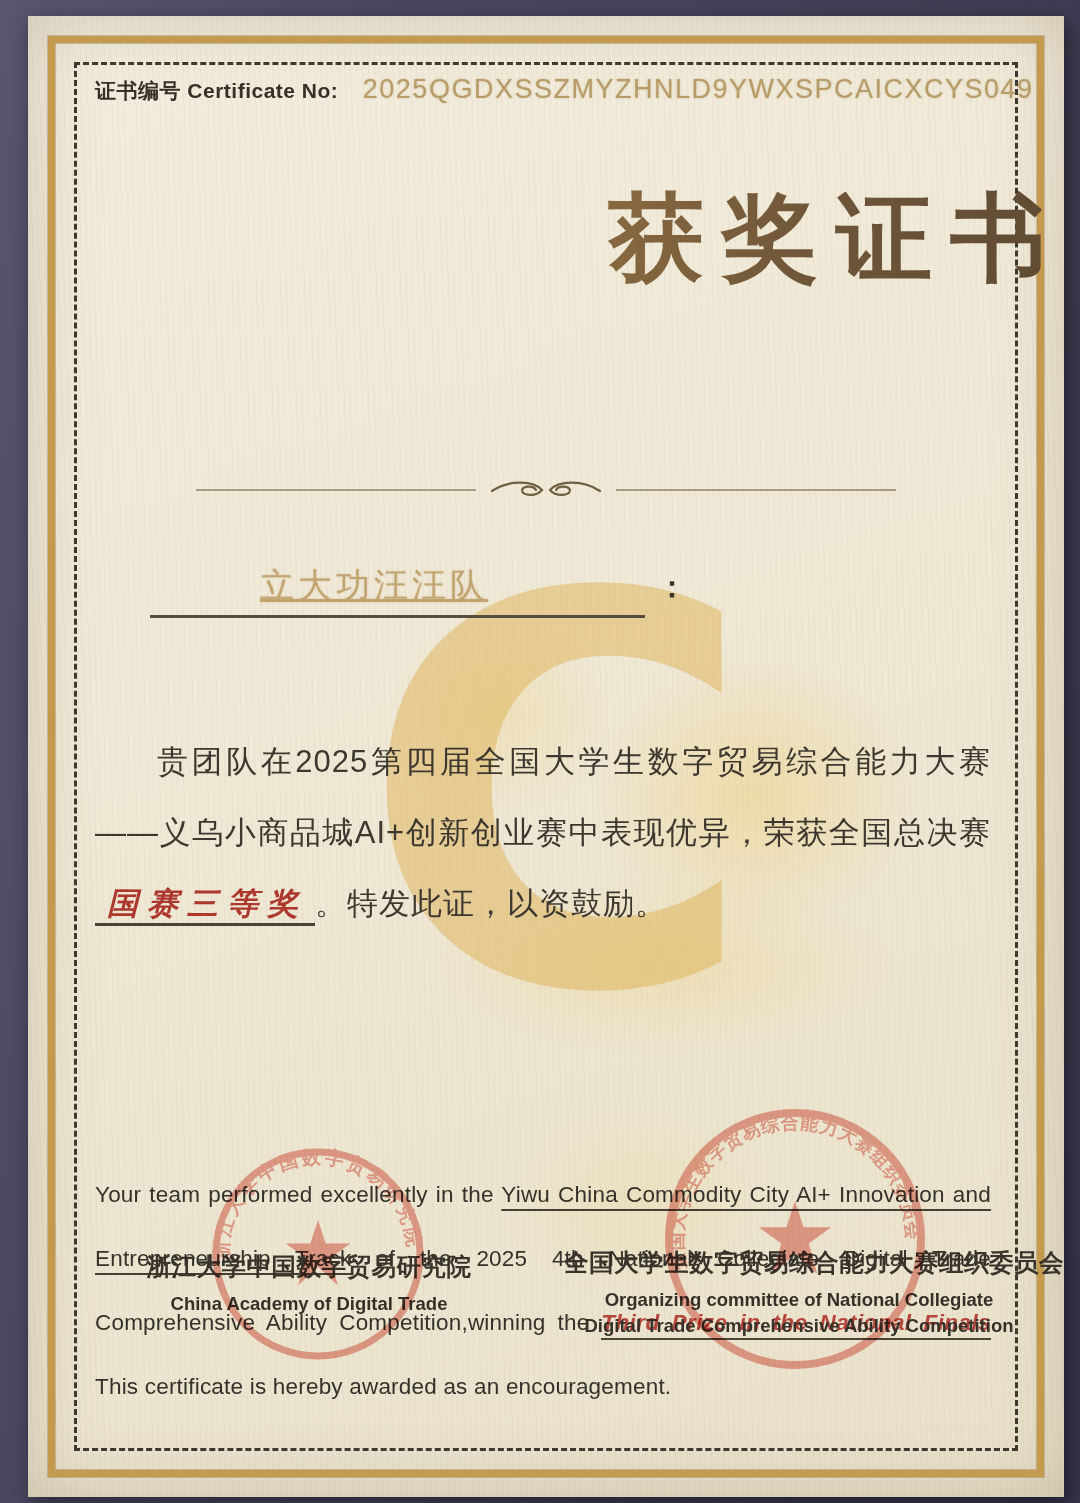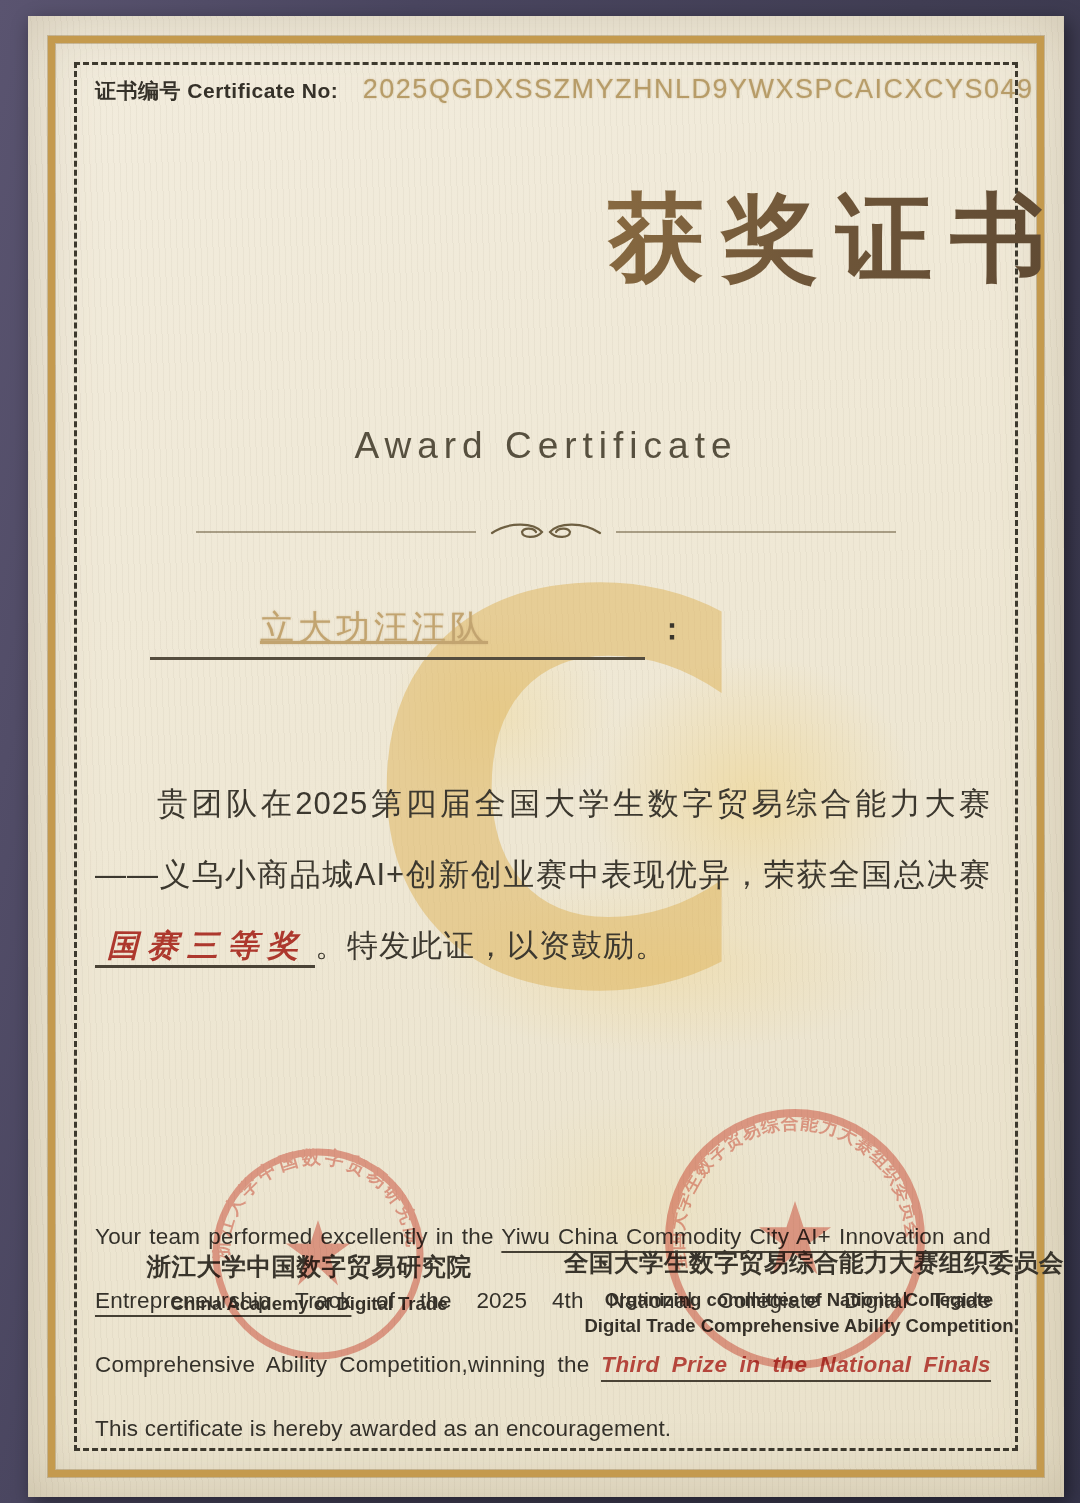--- a/index.html
+++ b/index.html
@@ -97,21 +97,20 @@
 
   <div class="gold-frame"></div>
   <div class="dashed-frame"></div>
 
   <div class="certno z">
     <span class="lbl">证书编号 Certificate No:</span>
     <span class="val">2025QGDXSSZMYZHNLD9YWXSPCAICXCYS049</span>
   </div>
 
   <div class="title-cn z">获奖证书</div>
-  <div class="title-en z">Award Certificate</div>
 
   <div class="divider z">
     <div class="line"></div>
     <svg width="120" height="26" viewBox="0 0 120 26">
       <path d="M6 14 C 24 2, 48 4, 56 13 C 50 20, 36 19, 36 13 C 38 8, 48 9, 50 13" fill="none" stroke="#6e5f41" stroke-width="2.2" stroke-linecap="round"></path>
       <path d="M114 14 C 96 2, 72 4, 64 13 C 70 20, 84 19, 84 13 C 82 8, 72 9, 70 13" fill="none" stroke="#6e5f41" stroke-width="2.2" stroke-linecap="round"></path>
     </svg>
     <div class="line"></div>
   </div>
 

